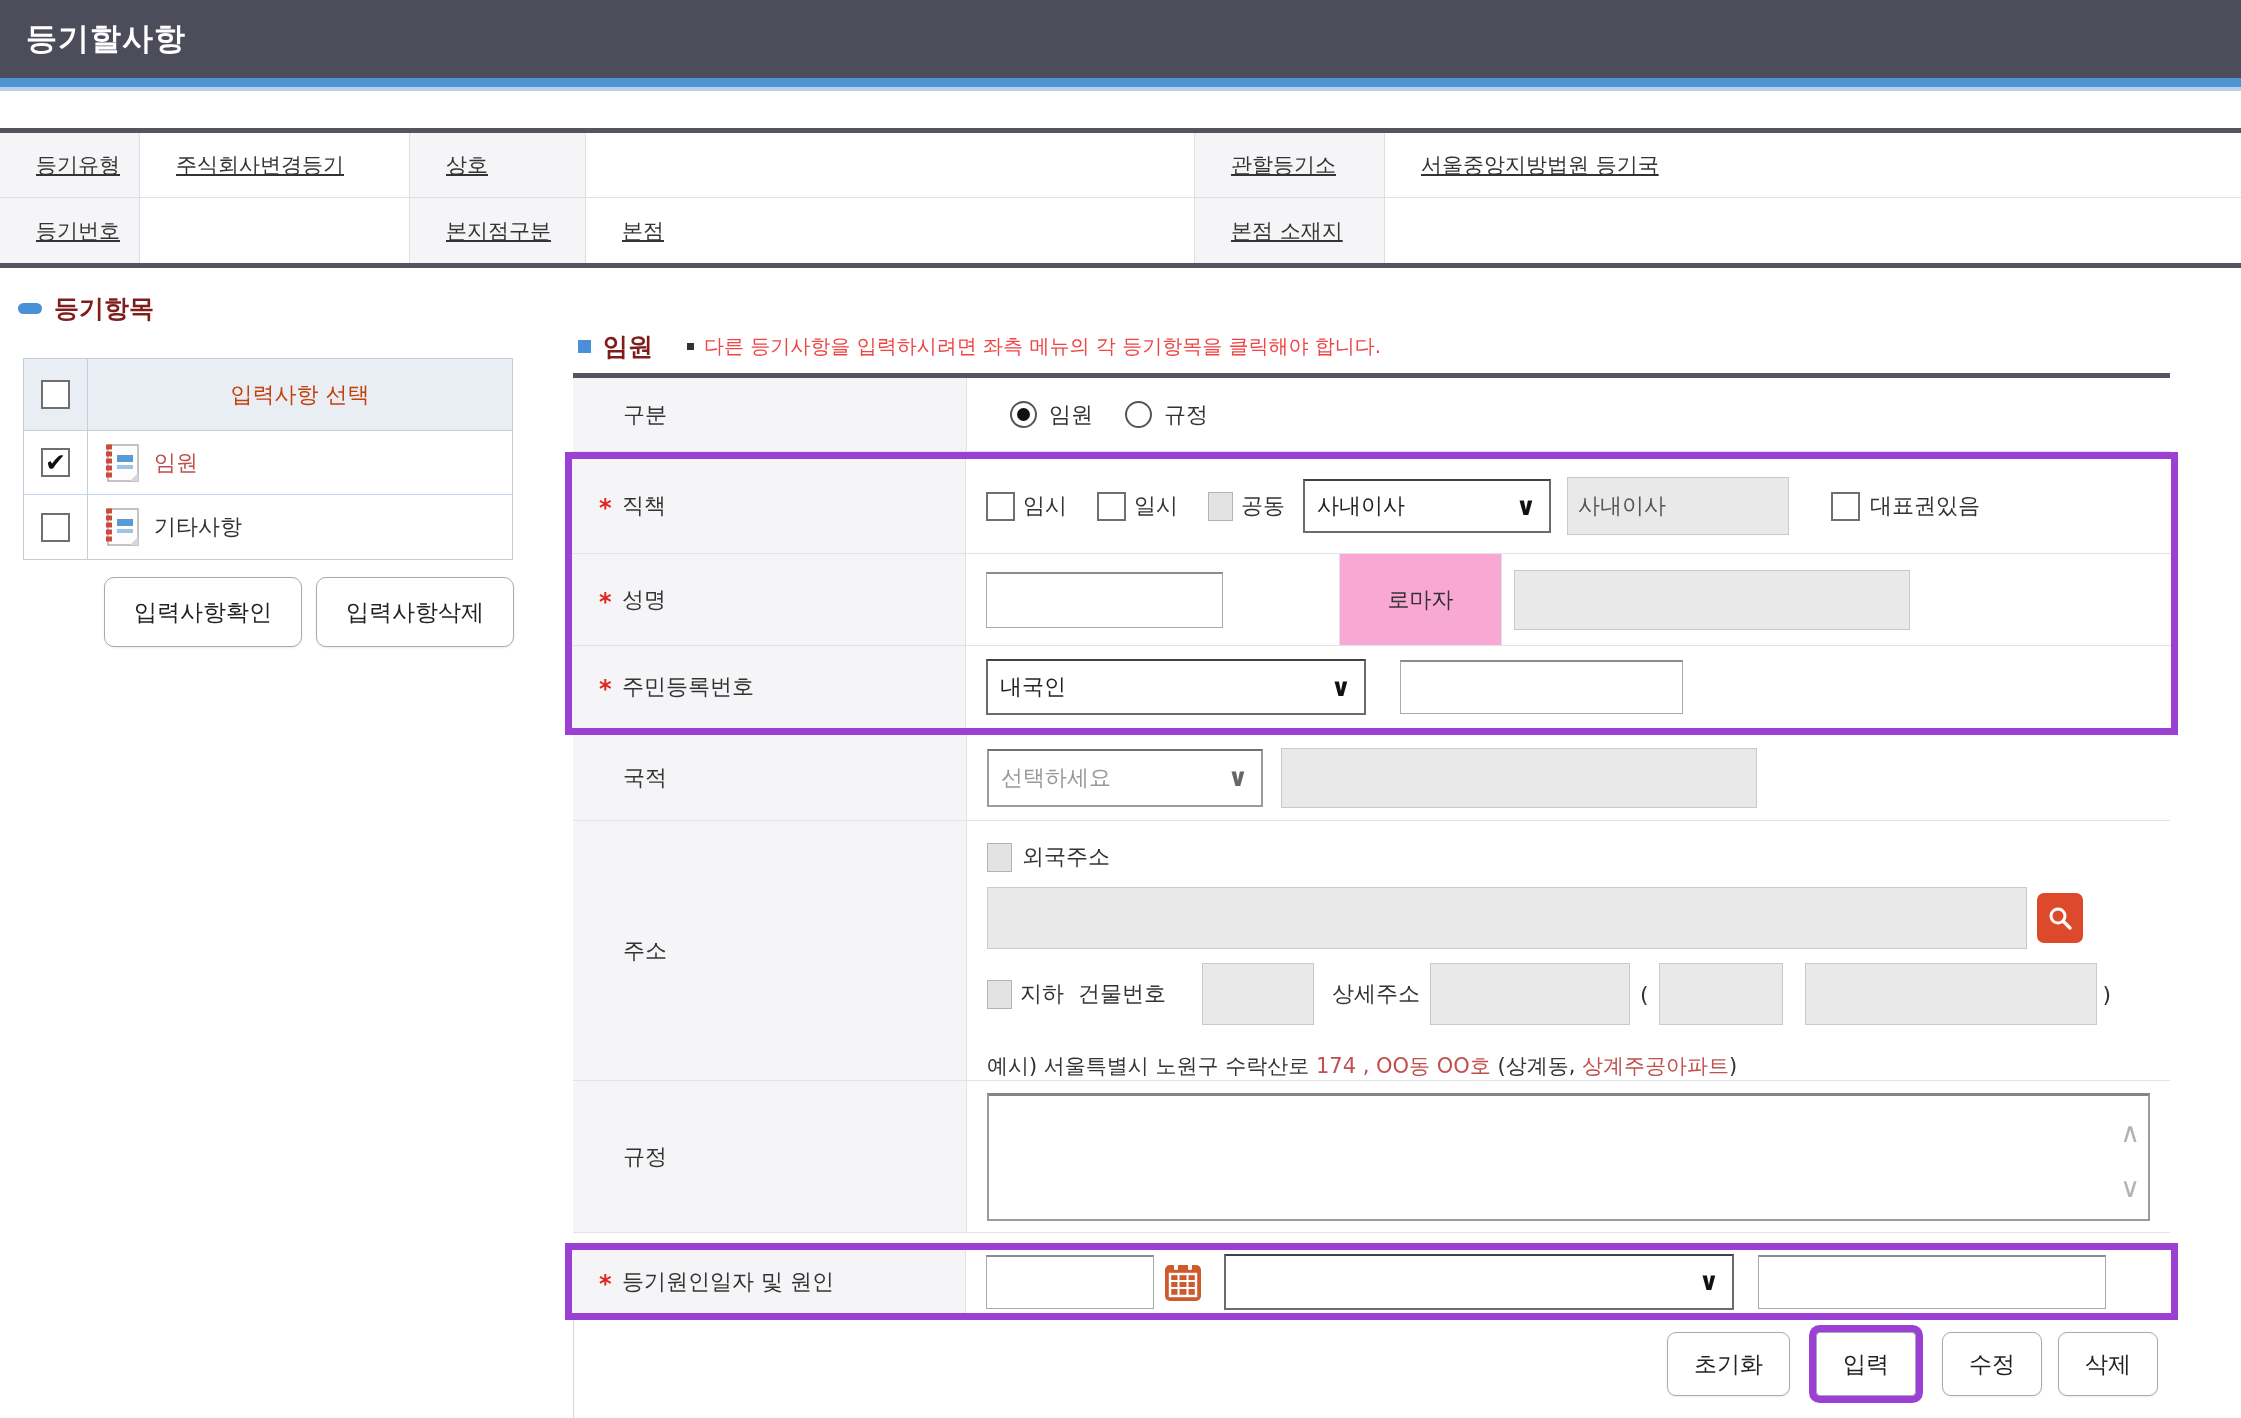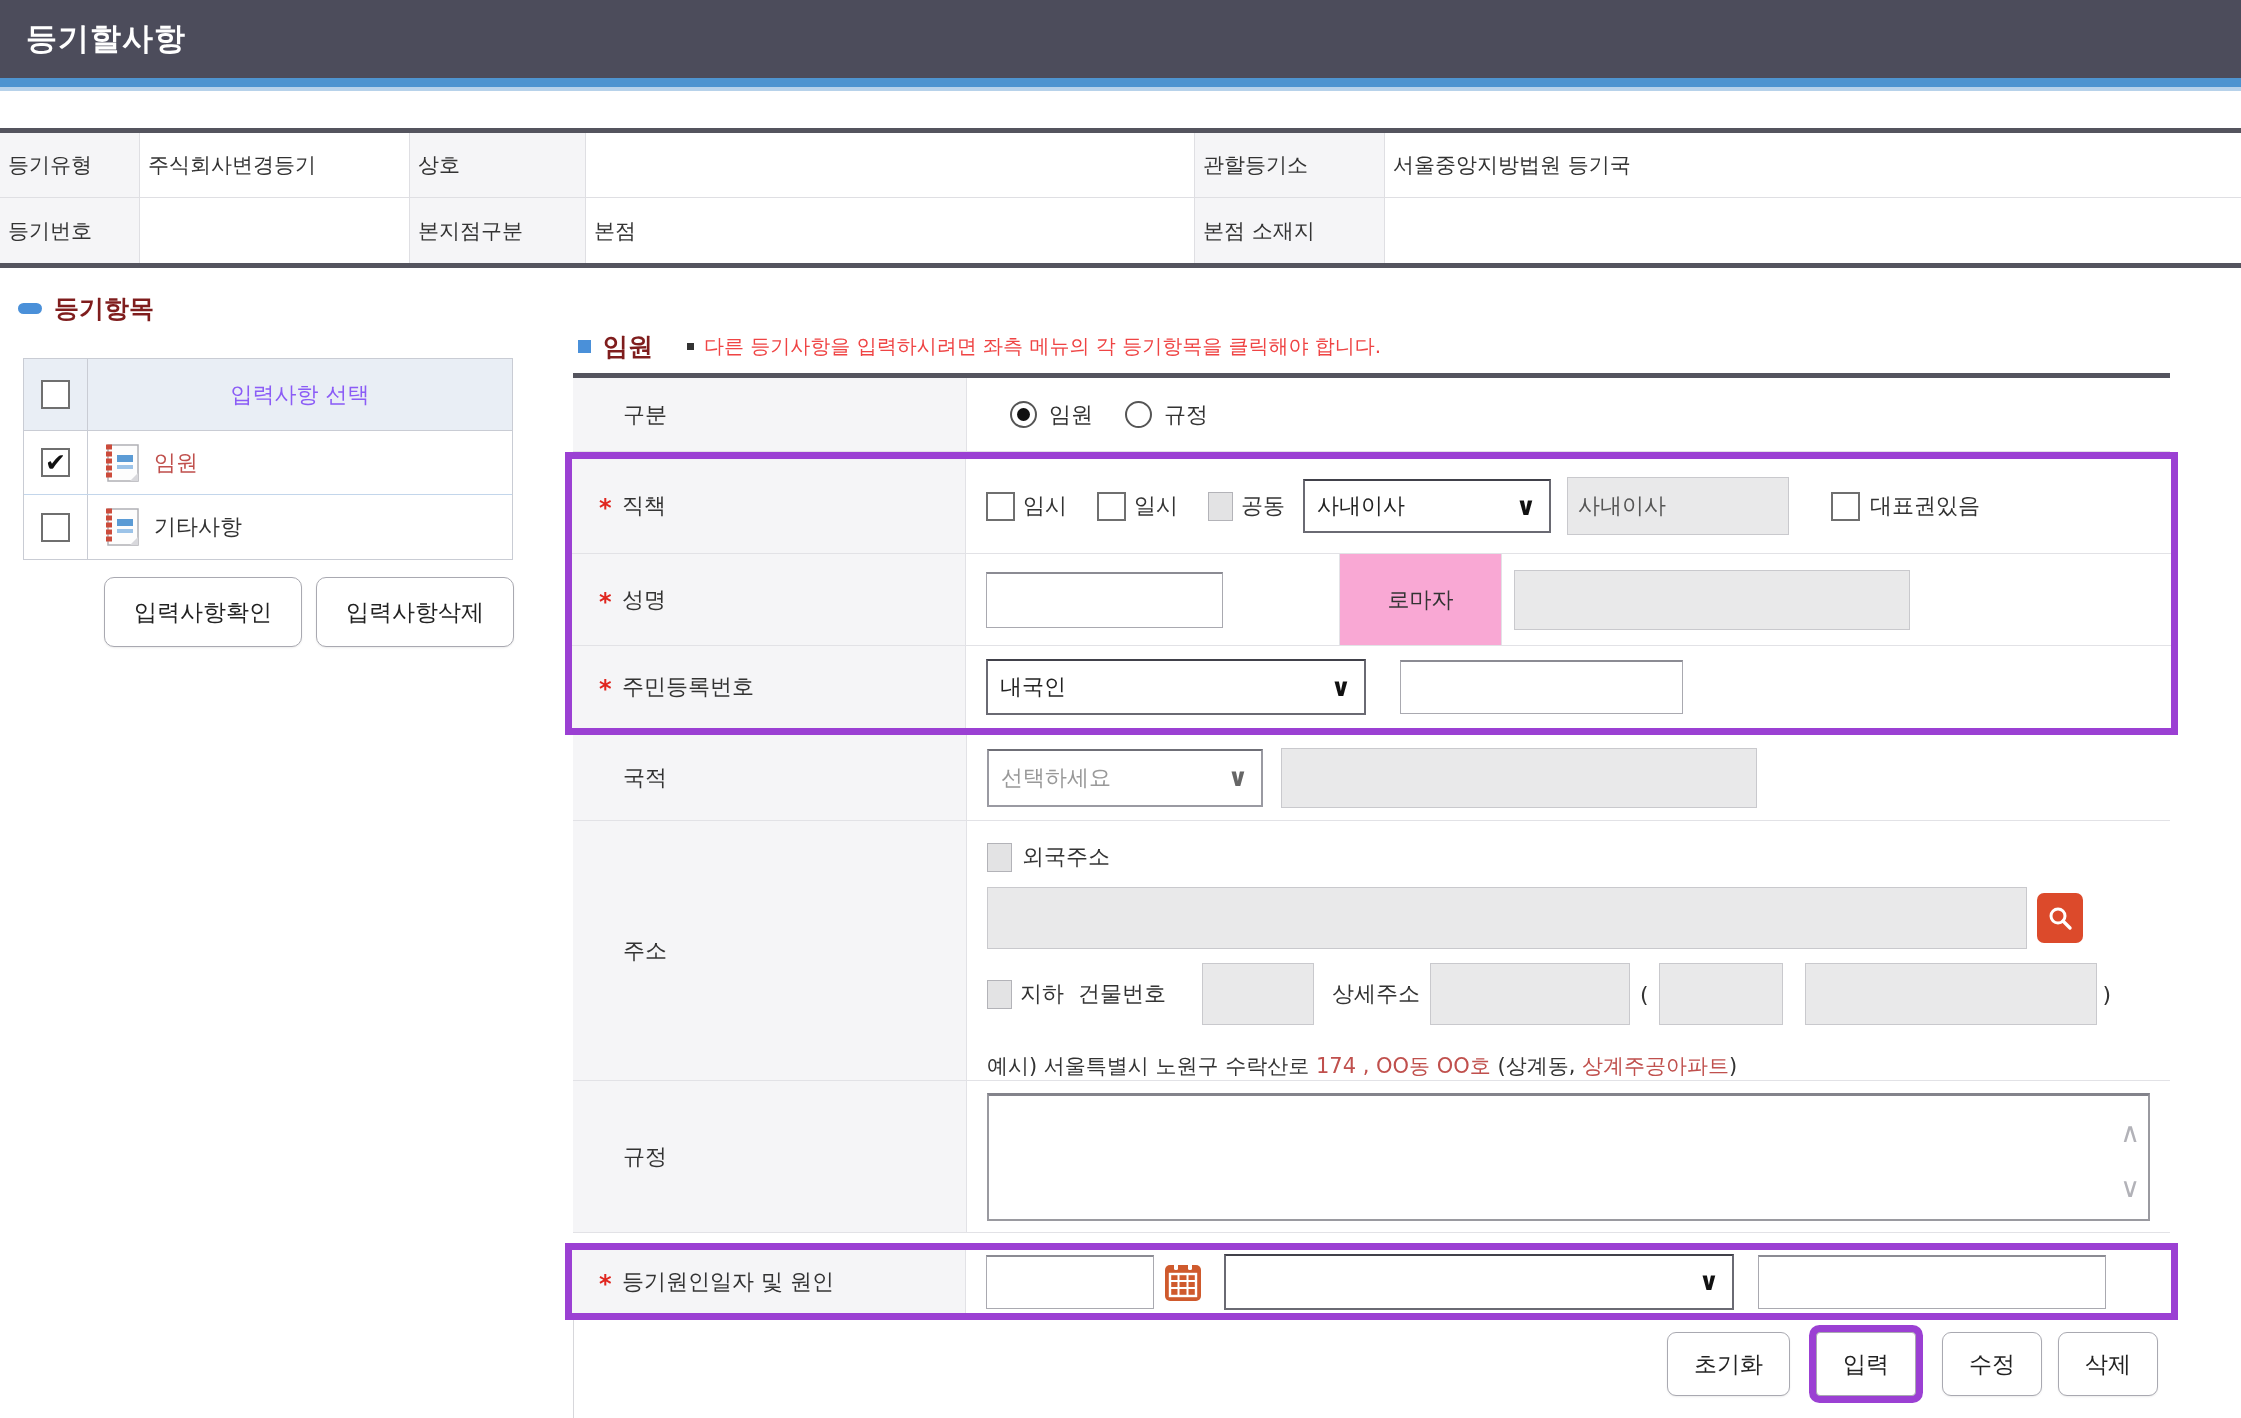--- a/index.html
+++ b/index.html
@@ -12,43 +12,43 @@
          display:flex; align-items:center; padding-left:26px; }
   .hdr-title { color:#fff; font-size:31px; font-weight:bold; letter-spacing:1px; }
   .accent1 { position:absolute; left:0; top:78px; width:2241px; height:9px; background:#4e94d0; }
   .accent2 { position:absolute; left:0; top:87px; width:2241px; height:4px; background:#b7d2ea; }
 
   
   .info { position:absolute; left:0; top:128px; width:2241px;
           border-top:5px solid #54545e; border-bottom:5px solid #54545e; }
   .info-row { display:flex; height:65px; border-bottom:1px solid #dfdfe3; background:#fff; }
   .info-row:last-child { border-bottom:none; }
-  .ic { display:flex; align-items:center; padding-left:8px; font-size:21px;
-        border-right:1px solid #dfdfe3; height:100%; }
+  .ic { display:flex; align-items:center; padding-left:36px; font-size:21px;
+        border-right:1px solid #dfdfe3; height:100%;text-decoration:underline; }
   .ic.lab { background:#f5f5f7; color:#333; }
   .ic.val { background:#fff; }
   .w1{width:140px}.w2{width:270px}.w3{width:176px}.w4{width:609px}.w5{width:190px}.w6{width:856px;border-right:none}
 
   
   .sec-title { position:absolute; display:flex; align-items:center; }
   .pill { width:24px; height:11px; border-radius:6px; background:#4a90d9; margin-right:12px; }
   .sqr  { width:13px; height:13px; background:#4a90d9; margin-right:12px; }
   .sec-txt { font-size:25px; font-weight:bold; color:#7f1d1d; }
   .note-wrap { display:flex; align-items:center; margin-left:34px; }
   .note-dot { width:7px; height:7px; background:#333; margin-right:10px; }
   .note-txt { font-size:20px; color:#ef4444; }
 
   
   .side-table { position:absolute; left:23px; top:358px; width:490px;
                 border:1px solid #c9ccd4; background:#fff; }
   .sd-hrow { display:flex; height:72px; background:#e9eef5; border-bottom:1px solid #c9ccd4; }
   .sd-cbcol { width:64px; display:flex; align-items:center; justify-content:center;
               border-right:1px solid #c9ccd4; flex-shrink:0; }
   .sd-hlabel { flex:1; display:flex; align-items:center; justify-content:center;
-               font-size:22px; color:#8b5cf6; }
+               font-size:22px; color:#c2410c; }
   .sd-row { display:flex; height:64px; background:#fff; border-bottom:1px solid #c3d6eb; }
   .sd-row:last-child { border-bottom:none; }
   .sd-item { flex:1; display:flex; align-items:center; padding-left:16px; gap:14px; font-size:22px; }
   .red-item { color:#c0504d; }
   .side-btns { position:absolute; left:104px; top:577px; display:flex; gap:14px; }
   .sbtn { width:198px; height:70px; background:#fff; border:1px solid #a9a9b1; border-radius:10px;
           font-size:23px; color:#222; display:flex; align-items:center; justify-content:center;
           box-shadow:0 1px 2px rgba(0,0,0,.08); cursor:pointer; }
 
   

